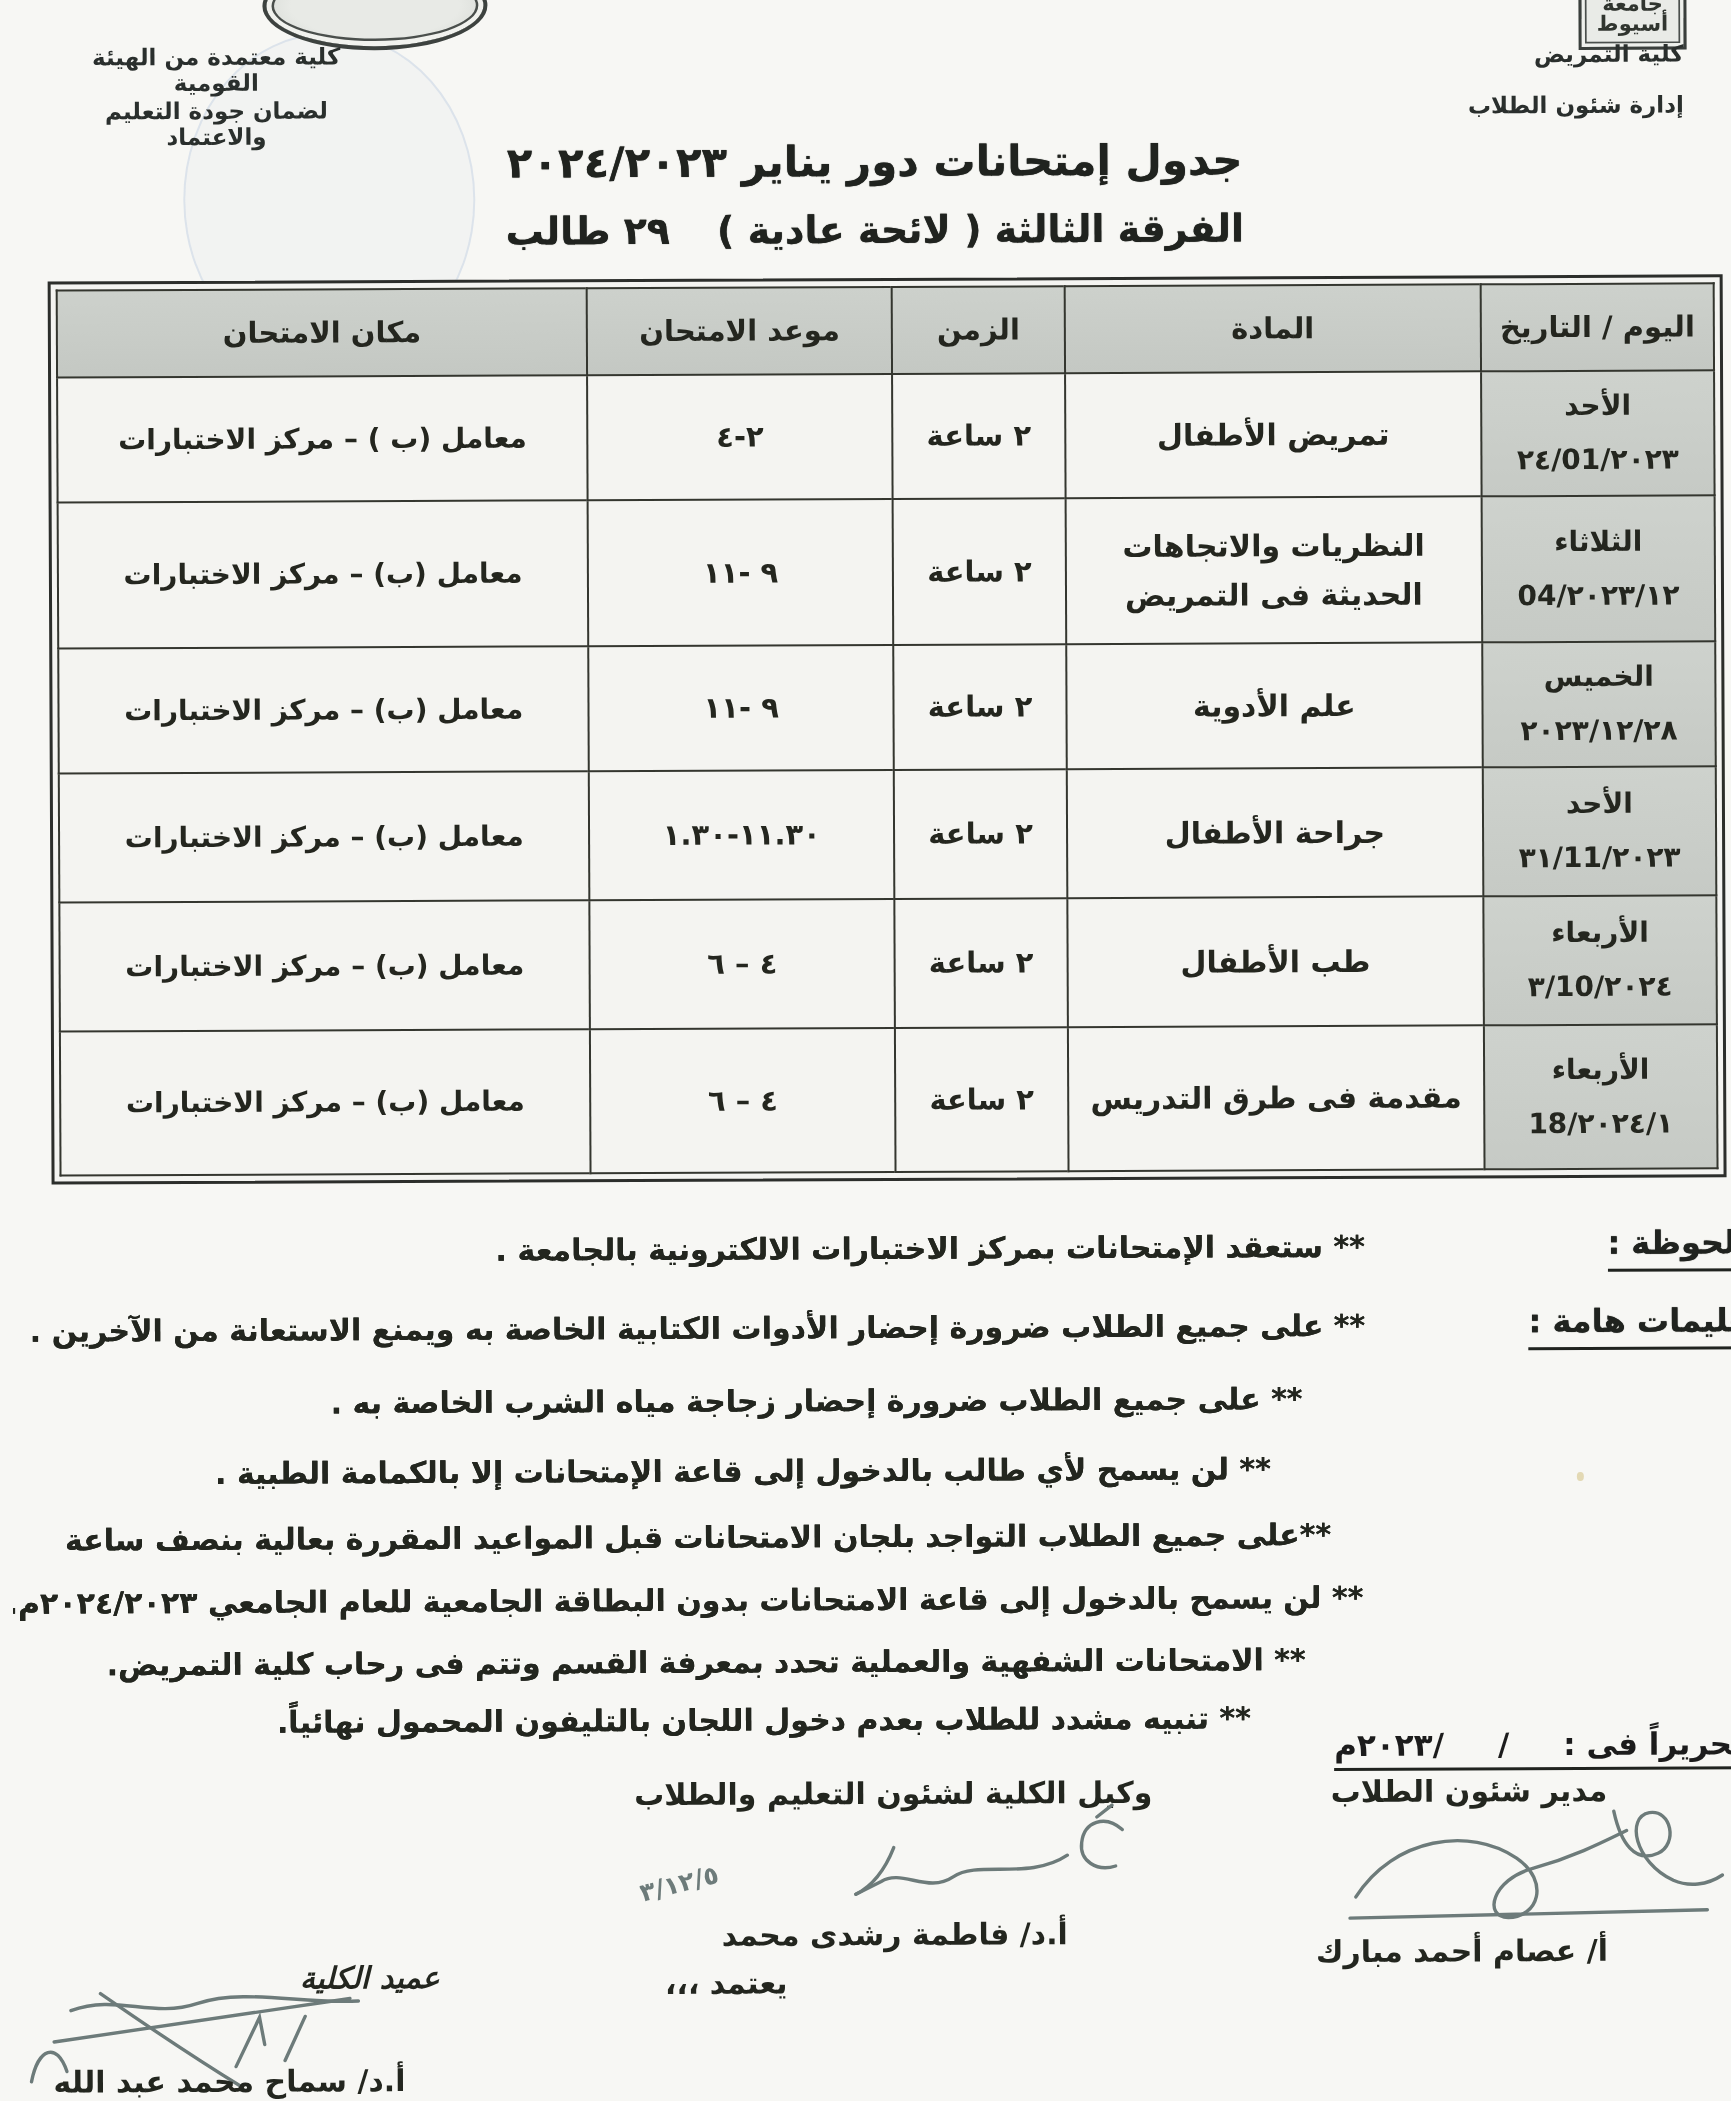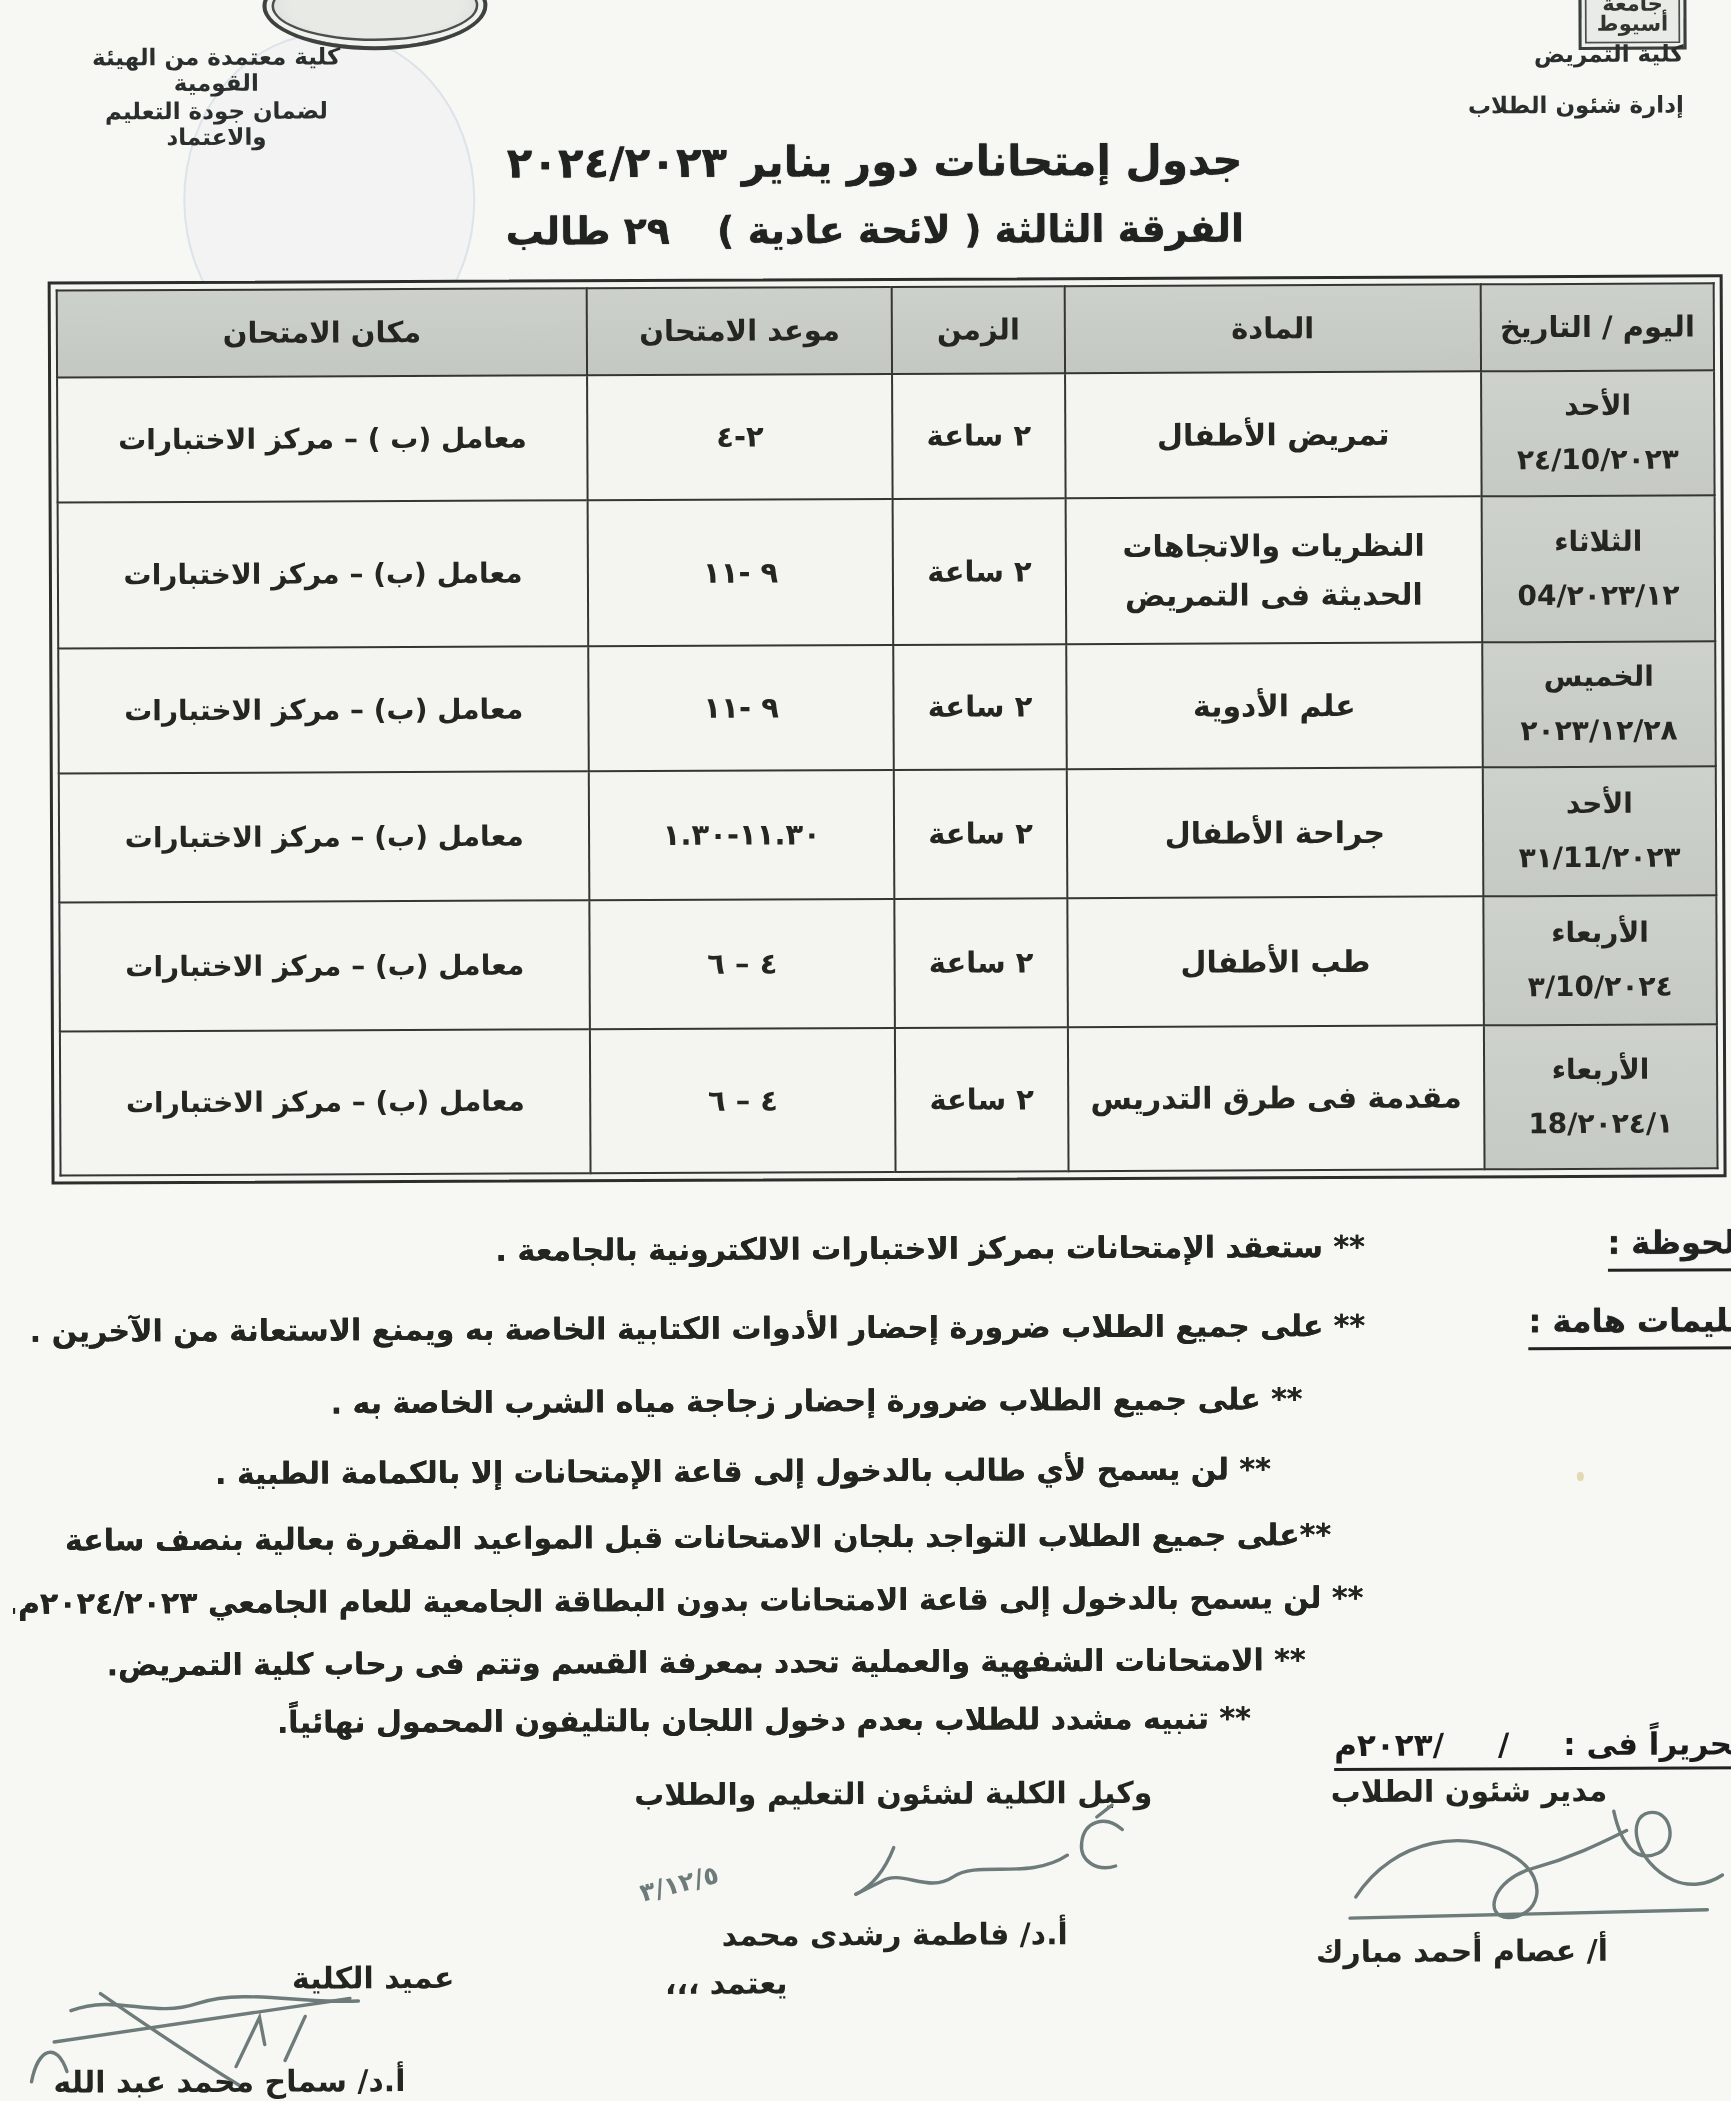--- a/index.html
+++ b/index.html
@@ -104,21 +104,21 @@
         <tr>
           <th>اليوم / التاريخ</th>
           <th>المادة</th>
           <th>الزمن</th>
           <th>موعد الامتحان</th>
           <th>مكان الامتحان</th>
         </tr>
       </thead>
       <tbody>
         <tr style="height:125px;">
-          <td class="datecol"><span>الأحد</span><br><span>٢٠٢٣/10/٢٤</span></td>
+          <td class="datecol"><span>الأحد</span><br><span>٢٠٢٣/01/٢٤</span></td>
           <td class="subj">تمريض الأطفال</td>
           <td class="dur">٢ ساعة</td>
           <td class="time">٢-٤</td>
           <td class="loc">معامل (ب ) – مركز الاختبارات</td>
         </tr>
         <tr style="height:146px;">
           <td class="datecol"><span>الثلاثاء</span><br><span>٢٠٢٣/١٢/04</span></td>
           <td class="subj">النظريات والاتجاهات الحديثة فى التمريض</td>
           <td class="dur">٢ ساعة</td>
           <td class="time">٩ -١١</td>
@@ -181,21 +181,21 @@
   <div class="abs sig-title c" style="left:644px;top:1776px;width:492px;">وكيل الكلية لشئون التعليم والطلاب</div>
   <svg class="abs ink" style="left:623px;top:1801px;" width="517" height="127" viewBox="0 0 610 150">
     <path d="M570,35 c-20,-18 -45,-10 -48,15 c-3,22 18,35 40,28 M540,20 l18,-14"></path>
     <path d="M505,65 C460,95 400,70 370,90 C340,110 310,80 285,95 L255,110"></path>
     <path d="M300,55 c-10,25 -25,45 -45,55"></path>
     <text x="95" y="95" transform="rotate(-14 95 95)">٢٠٢٣/١٢/٥</text>
   </svg>
   <div class="abs sig-name c" style="left:712px;top:1917px;width:339px;">أ.د/ فاطمة رشدى محمد</div>
 
   <div class="abs sig-title" style="left:648px;top:1965px;">يعتمد ،،،</div>
-  <div class="abs sig-title" style="left:275px;top:1958px;">عميد الكلية</div>
+  <div class="abs sig-title" style="left:283px;top:1958px;font-style:italic;">عميد الكلية</div>
   <svg class="abs ink" style="left:6.8px;top:1975px;" width="381" height="126" viewBox="0 0 450 149">
     <path d="M55,38 C110,18 150,48 205,30 C260,12 330,32 395,28"></path>
     <path d="M35,75 L385,25"></path>
     <path d="M90,18 C150,60 210,100 255,128"></path>
     <path d="M250,105 l28,-58 l6,32 M308,98 l24,-52"></path>
     <path d="M8,122 c8,-40 30,-48 42,-12"></path>
   </svg>
   <div class="abs sig-name" style="left:36px;top:2061px;">أ.د/ سماح محمد عبد الله</div>
 
 </div>

